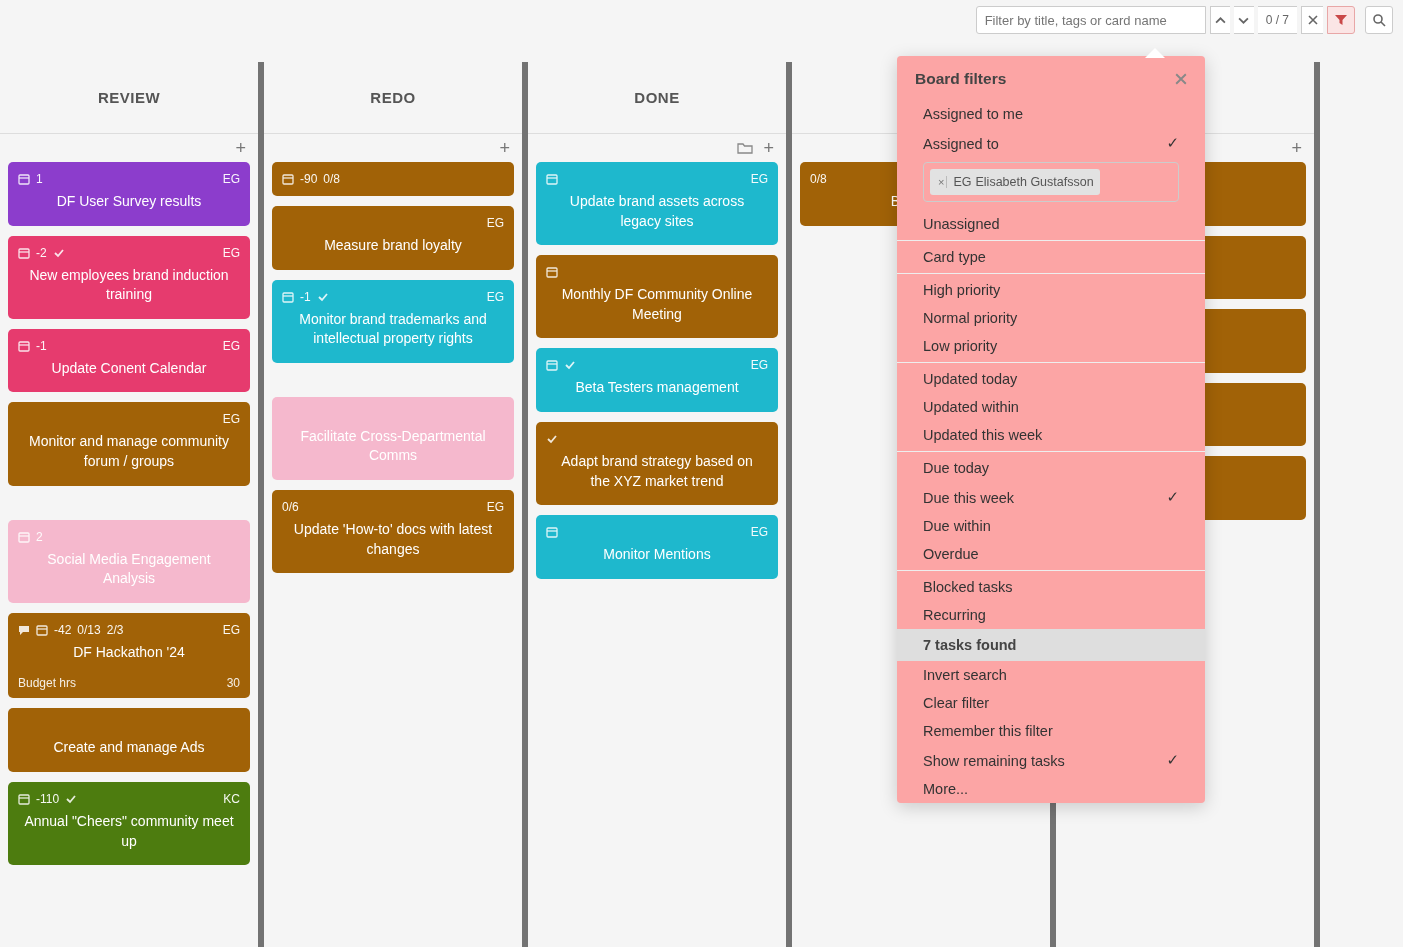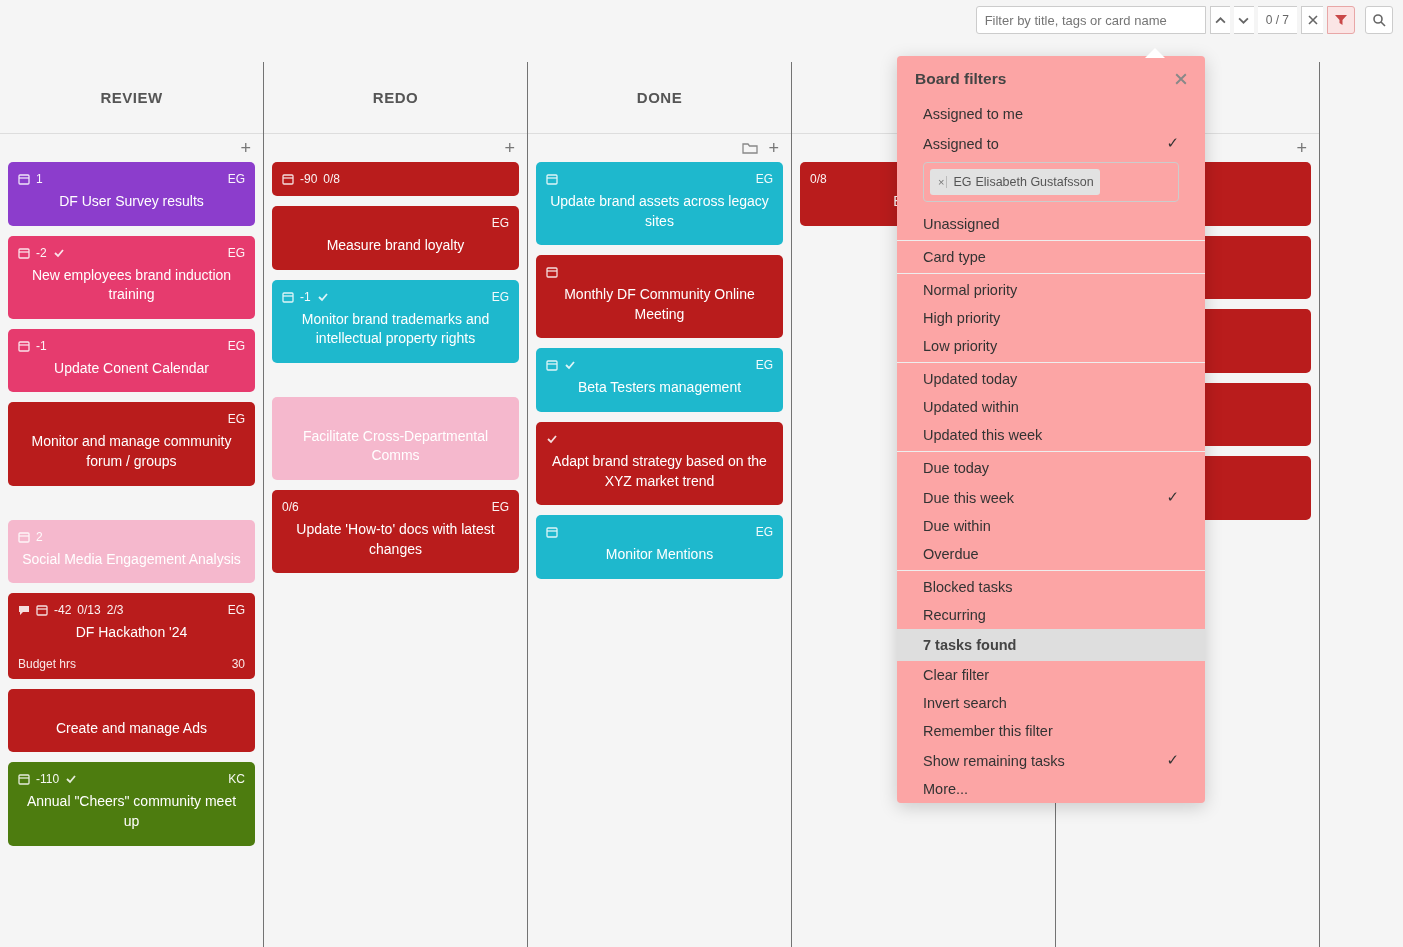--- a/index.html
+++ b/index.html
@@ -8,36 +8,36 @@
 .toolbar { position: absolute; top: 6px; right: 10px; display: flex; align-items: center; gap: 4px; }
 .filter-input { width: 230px; height: 28px; border: 1px solid #ccc; border-radius: 3px 0 0 3px; padding: 0 8px; font-size: 13px; color: #999; }
 .nav-chevron { width: 20px; height: 28px; border-top: 1px solid #ccc; border-bottom: 1px solid #ccc; background: #fff; display:flex; align-items:center; justify-content:center; cursor: pointer; color:#555; }
 .nav-chevron:first-of-type { border-left: 1px solid #ccc; }
 .filter-count { height: 28px; border-top: 1px solid #ccc; border-bottom: 1px solid #ccc; background:#fff; padding: 0 8px; font-size: 12px; display:flex; align-items:center; color:#666; }
 .clear-x { width: 22px; height: 28px; border: 1px solid #ccc; border-right:none; background: #fff; display:flex; align-items:center; justify-content:center; cursor:pointer; color:#666; }
 .filter-btn { width: 28px; height: 28px; border: 1px solid #e8a7a7; background: #fbe5e5; display:flex; align-items:center; justify-content:center; cursor:pointer; border-radius:0 3px 3px 0; }
 .search-btn { width: 28px; height: 28px; border: 1px solid #ccc; background: #fff; border-radius: 3px; margin-left: 6px; display:flex; align-items:center; justify-content:center; cursor:pointer; color:#666;}
 
 .board { position: absolute; top: 62px; left: 0; right: 0; bottom: 0; display: flex; overflow-x: hidden; }
-.column { width: 264px; flex-shrink: 0; border-right: 1px solid #737373; display:flex; flex-direction:column; }
+.column { width: 264px; flex-shrink: 0; border-right: 6px solid #737373; display:flex; flex-direction:column; }
 .col-header { border-bottom: 1px solid #ddd; height: 72px; display:flex; align-items:center; justify-content:center; font-weight:700; color:#555; letter-spacing:0.5px; font-size:15px; }
 .col-addrow { height: 28px; display:flex; justify-content:flex-end; align-items:center; padding-right: 12px; gap:10px; color:#888; }
 .add-btn { font-size: 18px; cursor: pointer; color:#777; }
 .folder-icon { font-size:14px; cursor:pointer; color:#888;}
 .cards { padding: 0 8px 20px 8px; display:flex; flex-direction:column; gap: 10px; }
 
 .card { border-radius: 5px; padding: 8px 10px; color: #fff; position:relative; cursor:pointer; }
 .card-meta { display:flex; align-items:center; gap:6px; font-size:12px; min-height:18px; opacity:0.95; }
 .card-meta .assignee { margin-left:auto; }
 .card-title { text-align:center; font-size:14px; padding: 4px 4px 6px 4px; line-height:1.4; }
 .card-extra { display:flex; justify-content:space-between; font-size:12px; padding-top:8px; opacity:0.9;}
 
 .c-purple { background:#8c3dcc; }
 .c-magenta { background:#e63b6e; }
-.c-lightcyan { background:#b91c1c; color:#fff;}
+.c-lightcyan { background:#a16207; color:#fff;}
 .c-cyan { background:#1eb8cd; }
 .c-pink { background:#f5b8cd;margin-top:24px; }
 .c-lightpink { background:#4d7c0f; }
 
 .filter-panel { position:absolute; top:56px; left:897px; width:308px; background:#fca5a5; box-shadow:0 4px 18px rgba(0,0,0,0.18); border-radius:4px; z-index:50; font-size:14.5px; color:#333; }
 .filter-panel::before { content:""; position:absolute; top:-8px; right:40px; width:0; height:0; border-left:10px solid transparent; border-right:10px solid transparent; border-bottom:10px solid #fff; }
 .fp-header { display:flex; align-items:center; padding: 14px 18px 12px; font-weight:700; font-size:15.5px; color:#444; }
 .fp-close { margin-left:auto; cursor:pointer; color:#888; font-size:18px; }
 .fp-option { padding: 6px 26px; cursor:pointer; display:flex; align-items:flex-end; }
 .fp-option .check { margin-left:auto; font-size:15px; color:#333; }
@@ -402,24 +402,24 @@
   </div>
   <div class="fp-option">
       <span>Unassigned</span>
     </div>
   <div class="fp-divider"></div>
   <div class="fp-option">
       <span>Card type</span>
     </div>
   <div class="fp-divider"></div>
   <div class="fp-option">
+      <span>High priority</span>
+    </div>
+  <div class="fp-option">
       <span>Normal priority</span>
-    </div>
-  <div class="fp-option">
-      <span>High priority</span>
     </div>
   <div class="fp-option">
       <span>Low priority</span>
     </div>
   <div class="fp-divider"></div>
   <div class="fp-option">
       <span>Updated today</span>
     </div>
   <div class="fp-option">
       <span>Updated within</span>
@@ -443,24 +443,24 @@
     </div>
   <div class="fp-divider"></div>
   <div class="fp-option">
       <span>Blocked tasks</span>
     </div>
   <div class="fp-option">
       <span>Recurring</span>
     </div>
   <div class="fp-found">7 tasks found</div>
   <div class="fp-option">
+      <span>Invert search</span>
+    </div>
+  <div class="fp-option">
       <span>Clear filter</span>
-    </div>
-  <div class="fp-option">
-      <span>Invert search</span>
     </div>
   <div class="fp-option">
       <span>Remember this filter</span>
     </div>
   <div class="fp-option">
       <span>Show remaining tasks</span>
       <span class="check">✓</span>
     </div>
   <div class="fp-option">
       <span>More...</span>

